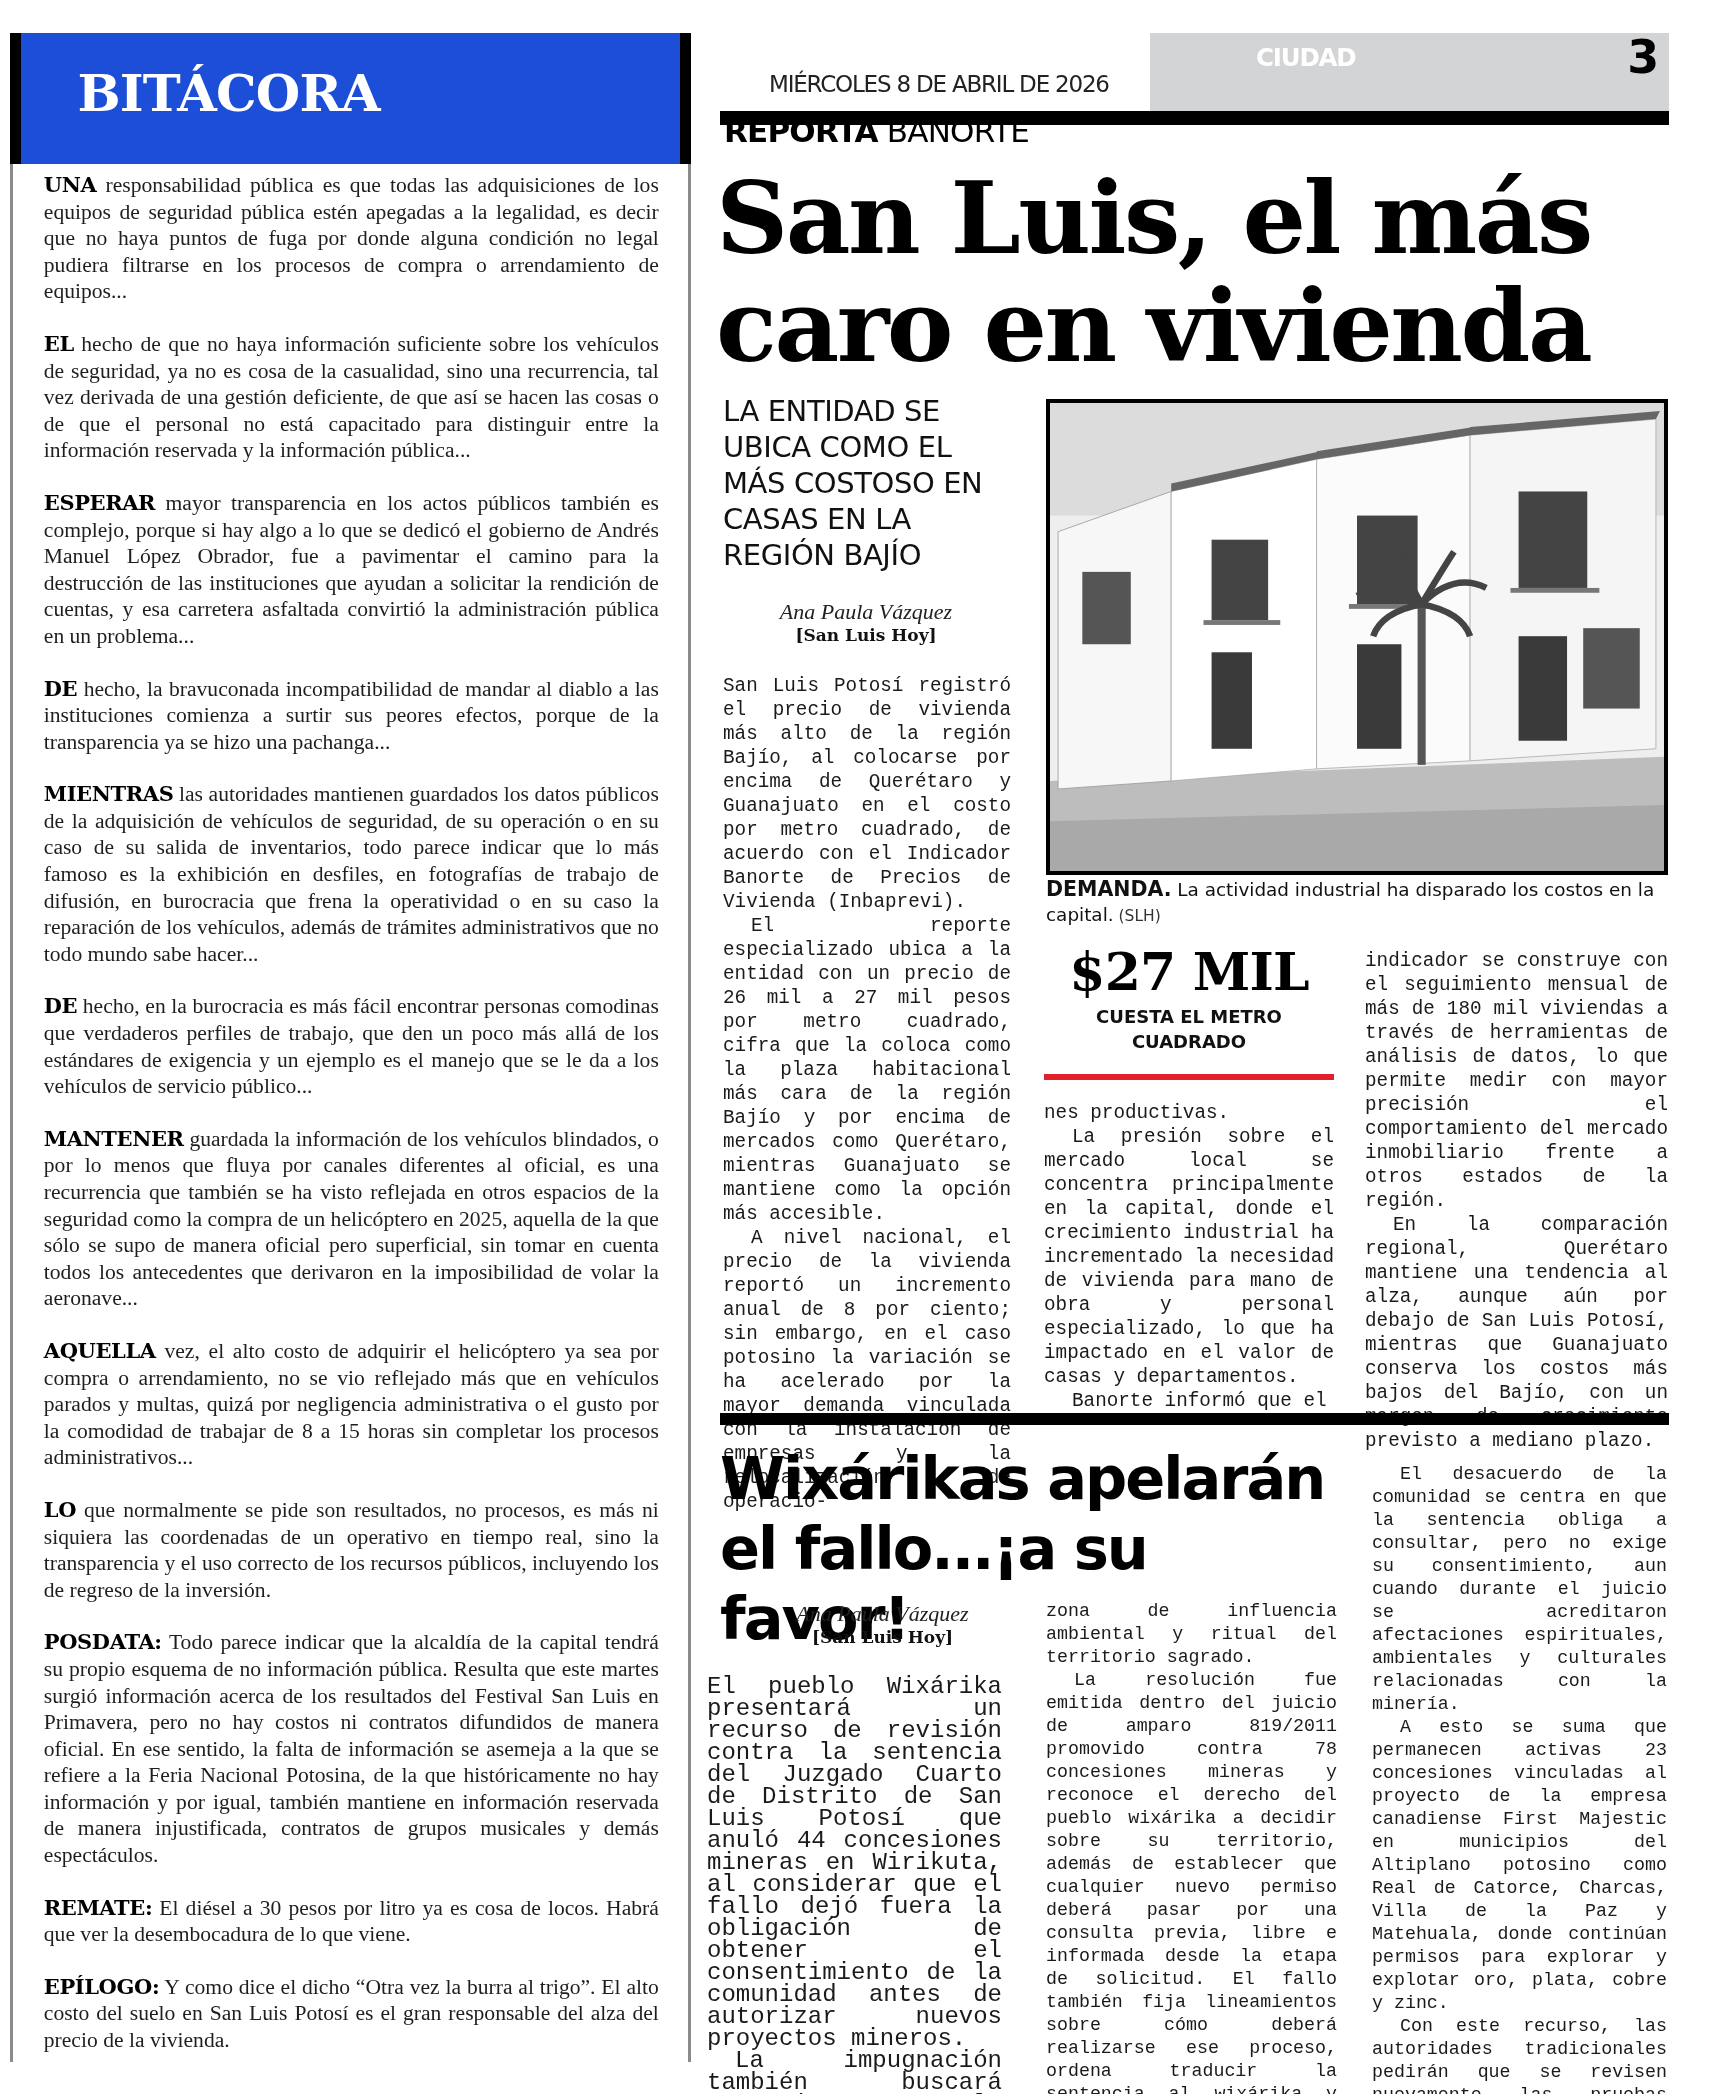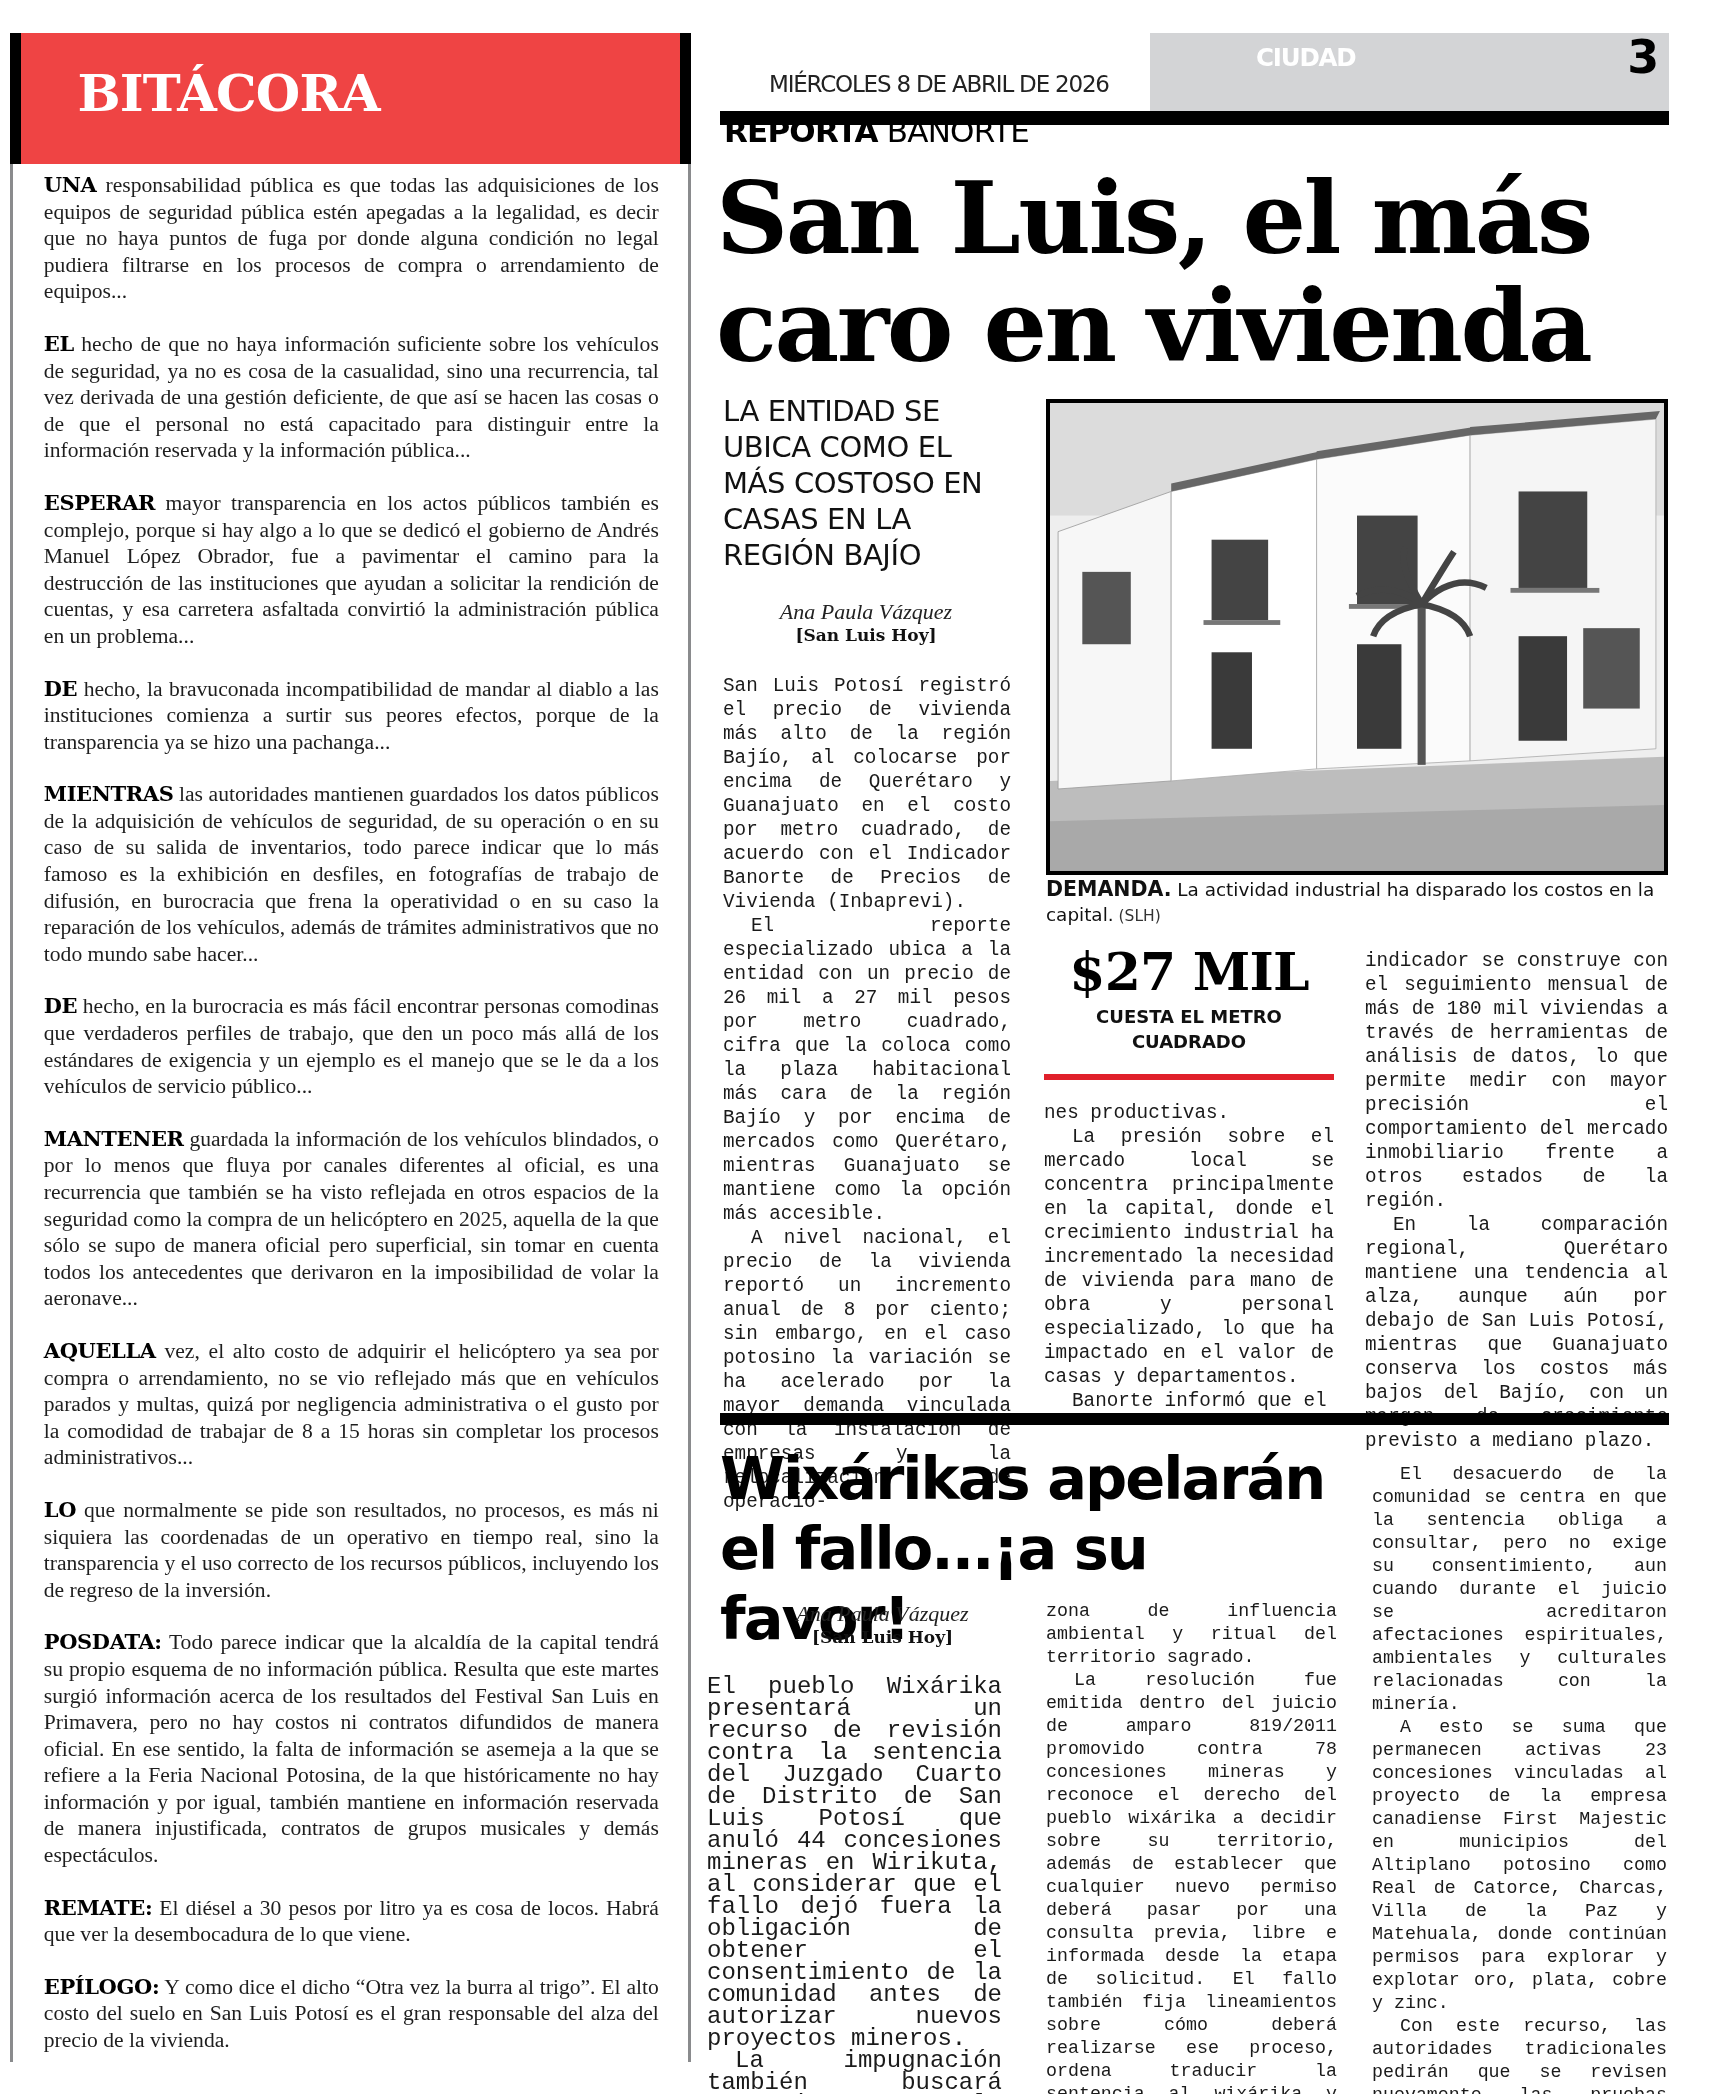--- a/index.html
+++ b/index.html
@@ -6,21 +6,21 @@
   html, body { width: 1728px; height: 2095px; background: #ffffff; overflow: hidden; }
   body { position: relative; font-family: "DejaVu Serif", serif; color: #1a1a1a; }
 
   
   .bitacora {
     position: absolute; left: 9.8px; top: 33px; width: 681px; height: 2029px;
     border-left: 3.3px solid #8a8b8d; border-right: 3.3px solid #8a8b8d;
   }
   .bitacora-header {
     position: absolute; left: -3.3px; top: 0; width: 681px; height: 131px;
-    background: #ef4444; border-left: 11.5px solid #000; border-right: 11.5px solid #000;
+    background: #1d4ed8; border-left: 11.5px solid #000; border-right: 11.5px solid #000;
   }
   .bitacora-title {
     position: absolute; left: 57px; top: 29.5px;
     font-family: "DejaVu Serif", serif; font-weight: bold; font-size: 51px;
     color: #ffffff; letter-spacing: -0.8px;
   }
   .bitacora-body { position: absolute; left: 31px; top: 139px; width: 615px; }
   .bit-par {
     font-family: "Liberation Serif", serif; font-size: 21.6px; line-height: 26.6px;
     text-align: justify; margin-bottom: 26px; color: #1e1e1e;

